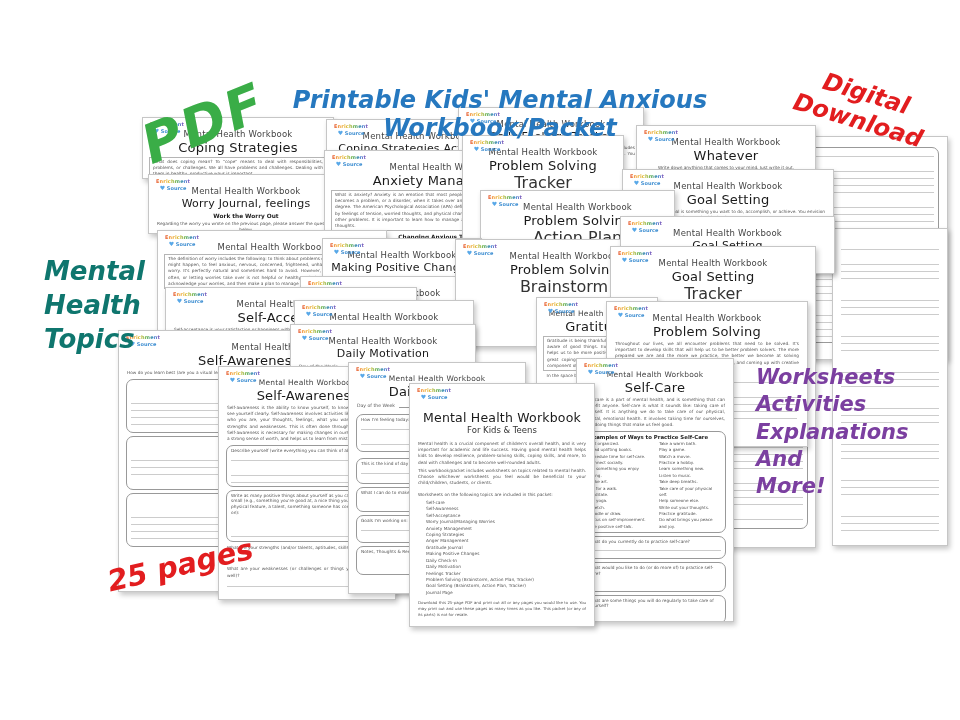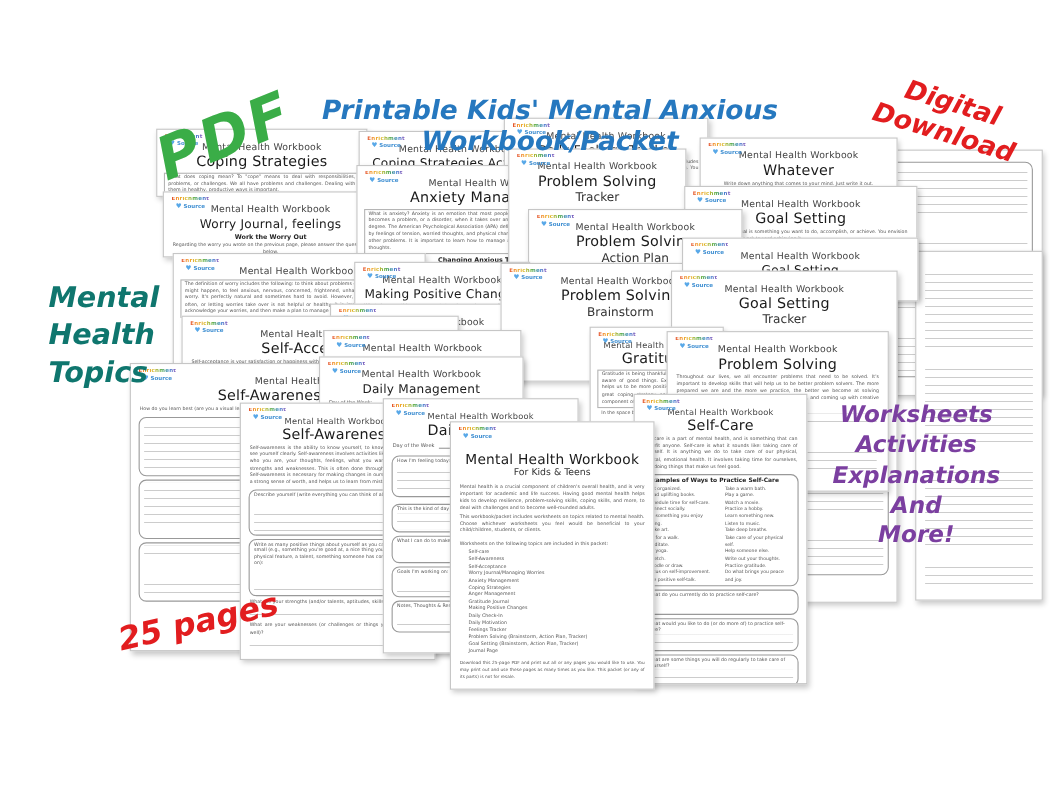--- a/index.html
+++ b/index.html
@@ -10,21 +10,21 @@
         box-shadow:2px 3px 5px rgba(0,0,0,.22);box-sizing:border-box;overflow:hidden;}
   .logo{position:absolute;top:4px;left:6px;width:36px;text-align:center;line-height:1.1;}
   .logo-l1{display:block;font-size:5px;font-weight:bold;letter-spacing:.2px;
            background:linear-gradient(90deg,#e0412f,#f59a23,#d9b51f,#52aa3b,#2f7fd0,#9a4fb5);
            -webkit-background-clip:text;background-clip:text;color:transparent;}
   .logo-l2{display:block;font-size:5px;font-weight:bold;color:#3f8fd2;}
   .heart{color:#58a8e8;font-size:6px;font-style:normal;}
   .wbh{margin-top:11px;text-align:center;font-size:8.5px;color:#444;letter-spacing:.2px;}
   .ptitle{text-align:center;font-size:13px;color:#1a1a1a;font-weight:500;margin-top:1px;letter-spacing:.2px;}
   .ptitle.small{font-size:11px;}
-  .psub{text-align:center;font-size:11px;color:#333;}
+  .psub{text-align:center;font-size:16px;color:#333;}
   .psec{text-align:center;font-size:5.8px;font-weight:bold;color:#222;margin-top:3px;}
   .pbody{font-size:4.3px;color:#555;line-height:1.45;margin:2px 8px;text-align:justify;white-space:pre-line;}
   .tbox{border:1px solid #b5b5b5;margin:2px 6px;padding:1px 3px;font-size:4.3px;color:#555;
         line-height:1.45;text-align:justify;white-space:pre-line;}
   .rbox{border:1px solid #999;border-radius:7px;margin:3px 7px;padding:2px 4px;}
   .rlabel{font-size:4.3px;color:#555;line-height:1.3;}
   .lines{background:repeating-linear-gradient(#ffffff 0 6.5px,#cccccc 6.5px 7.2px);}
   .fieldrow{font-size:4.6px;color:#555;margin:3px 8px;display:flex;gap:4px;align-items:flex-end;}
   .fline{flex:1;border-bottom:1px solid #999;height:5px;}
   .cols{display:flex;gap:8px;margin:1px 8px;font-size:4.1px;color:#555;line-height:1.55;
@@ -259,21 +259,21 @@
     <div class="tbox">Gratitude is being thankful, appreciative, and aware of good things.  Expressing gratitude helps us to be more positive, and it is also a great coping strategy and is an important component of wellness.</div>
     <div class="pbody" style="text-align:center">In the space below, write down everything you are grateful for.</div>
   </div>
 
   <div class="page" style="left:290px;top:324px;width:186px;height:58px;z-index:16">
     <div class="logo">
         <span class="logo-l1">Enrichment</span>
         <span class="logo-l2"><span class="heart">♥</span> <span>Source</span></span>
       </div>
     <div class="wbh">Mental Health Workbook</div>
-    <div class="ptitle small">Daily Management</div>
+    <div class="ptitle small">Daily Motivation</div>
     <div class="fieldrow">
         <span>Day of the Week:</span>
         <span class="fline"></span>
         <span>Date:</span>
         <span class="fline"></span>
       </div>
   </div>
 
   <div class="page" style="left:606px;top:301px;width:202px;height:146px;z-index:17">
     <div class="logo">
@@ -434,20 +434,20 @@
 
   <div class="deco" style="left:772px;top:80px;width:180px;text-align:center;font-size:24px;line-height:1.15;color:#e21d1f;transform:rotate(17deg)">Digital
 Download</div>
 
   <div class="deco" style="left:44px;top:255px;width:120px;text-align:left;font-size:26px;line-height:1.3;color:#0f766e">Mental
 Health
 Topics</div>
 
   <div class="deco" style="left:106px;top:548px;font-size:29px;color:#e21d1f;transform:rotate(-13deg)">25 pages</div>
 
-  <div class="deco" style="left:756px;top:364px;width:154px;text-align:center;font-size:21px;line-height:1.3;color:#7b3fa0">Worksheets
+  <div class="deco" style="left:756px;top:364px;width:154px;text-align:left;font-size:21px;line-height:1.3;color:#7b3fa0">Worksheets
 Activities
 Explanations
 And
 More!</div>
 
 
 </div>
 
 </body></html>

